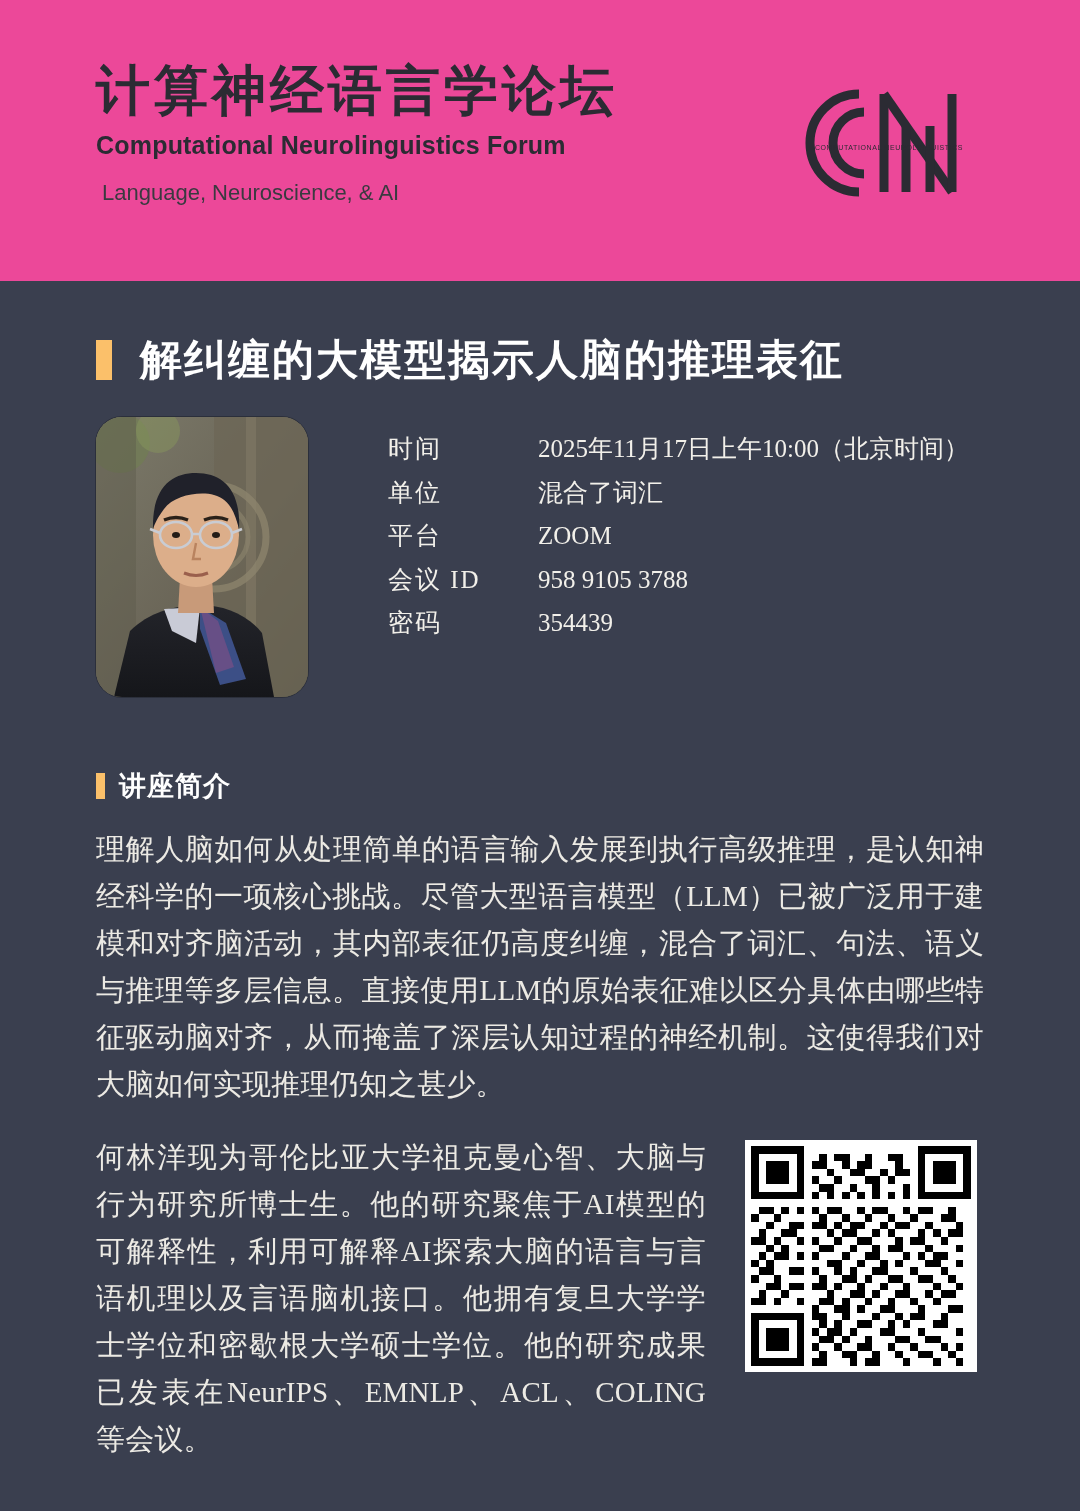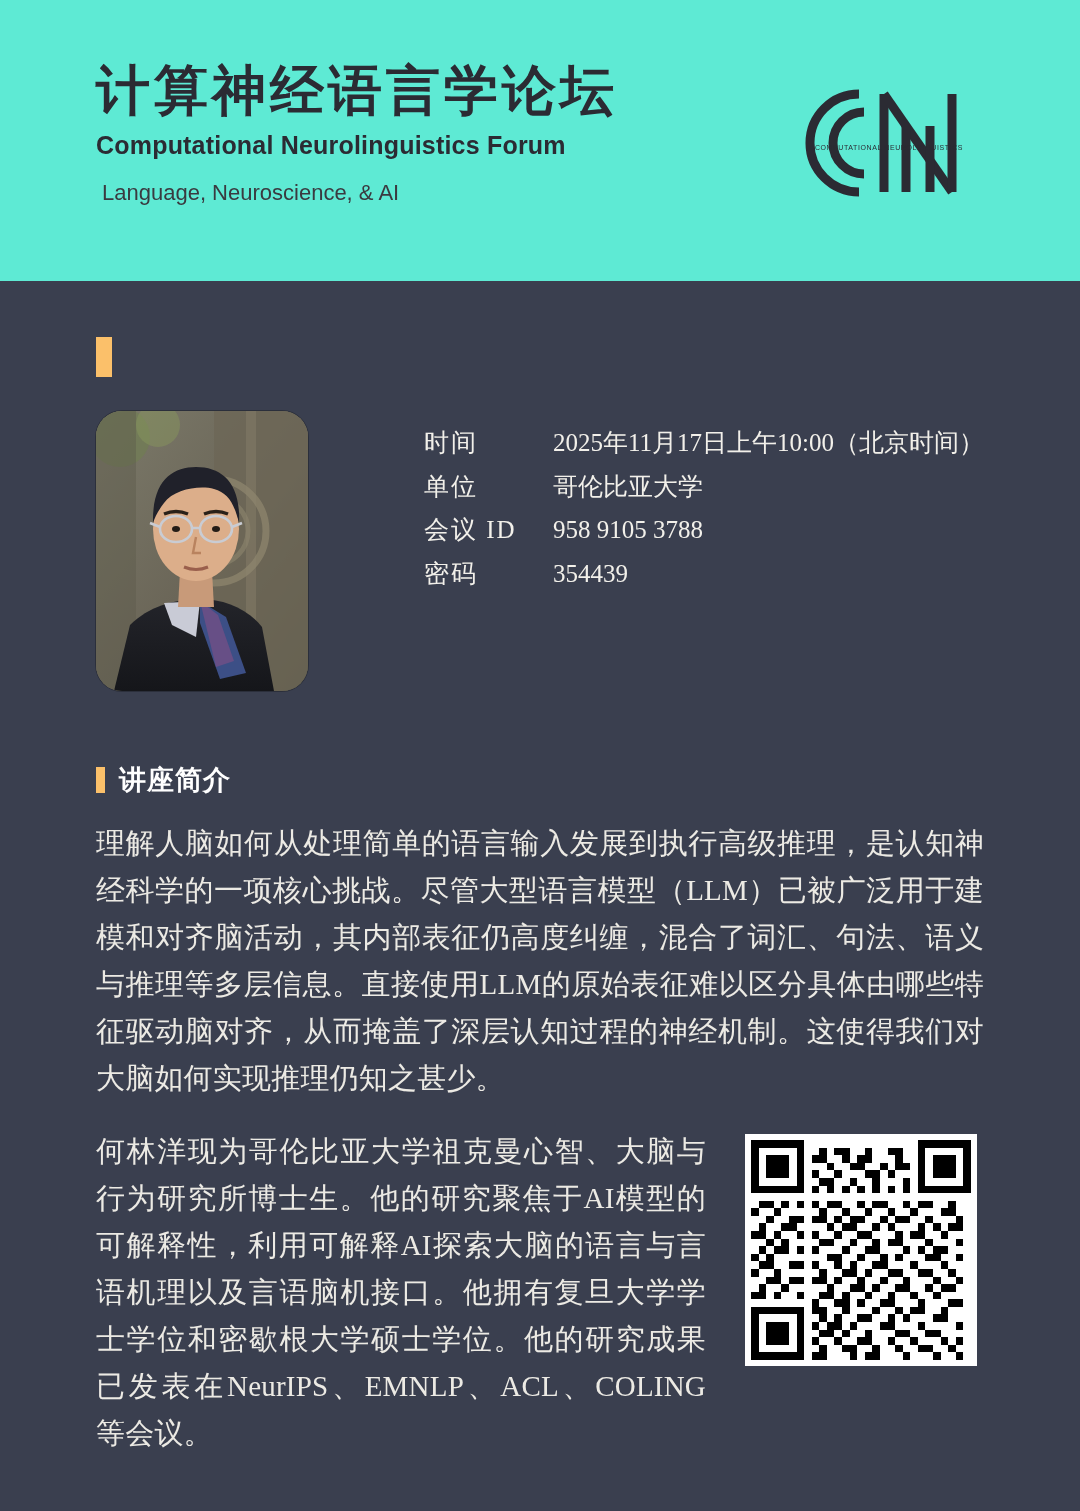--- a/index.html
+++ b/index.html
@@ -20,21 +20,21 @@
     height: 1511px;
     background: #3a3f4f;
     overflow: hidden;
   }
 
   
   .header {
     position: relative;
     width: 100%;
     height: 281px;
-    background: #5eead4;
+    background: #ec4899;
     box-sizing: border-box;
     padding: 60px 0 0 96px;
   }
   .header-title-cn {
     font-family: "Liberation Serif", "DejaVu Serif", serif;
     font-weight: bold;
     font-size: 54px;
     letter-spacing: 4px;
     color: #2b2b33;
     line-height: 1.15;
@@ -103,21 +103,21 @@
     border-radius: 26px;
     overflow: hidden;
     flex: none;
     position: relative;
     background: #6f6a5f;
     box-shadow: 0 0 0 1px rgba(0,0,0,0.25);
   }
   .portrait svg { display: block; }
 
   .meta-table {
-    margin-left: 116px;
+    margin-left: 80px;
     margin-top: 18px;
     border-collapse: collapse;
   }
   .meta-table td {
     padding: 0 0 16px 0;
     vertical-align: top;
     font-size: 25px;
     color: #f2f0ea;
     line-height: 1.1;
   }
@@ -211,20 +211,21 @@
         </g>
         <text x="105" y="72" font-family="&quot;Liberation Sans&quot;, sans-serif" font-size="7" fill="#2b2b33" text-anchor="middle" letter-spacing="0.6">COMPUTATIONAL NEUROLINGUISTICS</text>
       </svg>
     </div>
   </div>
 
   <div class="body-area">
 
     <div class="talk-title-row">
       <div class="accent-bar"></div>
+      <div class="talk-title">解纠缠的大模型揭示人脑的推理表征</div>
     </div>
 
     <div class="info-row">
       <div class="portrait">
         <svg width="212" height="280" viewBox="0 0 212 280">
           <defs>
             <linearGradient id="bgwall" x1="0" y1="0" x2="1" y2="1">
               <stop offset="0%" stop-color="#7c7a6a"></stop>
               <stop offset="55%" stop-color="#6a6557"></stop>
               <stop offset="100%" stop-color="#50503f"></stop>
@@ -277,21 +278,25 @@
       </div>
 
       <table class="meta-table">
         <tbody>
           <tr>
             <td class="meta-label">时间</td>
             <td class="meta-value">2025年11月17日上午10:00（北京时间）</td>
           </tr>
           <tr>
             <td class="meta-label">单位</td>
-            <td class="meta-value">哥伦比亚大学</td>
+            <td class="meta-value">混合了词汇</td>
+          </tr>
+          <tr>
+            <td class="meta-label">平台</td>
+            <td class="meta-value">ZOOM</td>
           </tr>
           <tr>
             <td class="meta-label">会议 ID</td>
             <td class="meta-value">958 9105 3788</td>
           </tr>
           <tr>
             <td class="meta-label">密码</td>
             <td class="meta-value">354439</td>
           </tr>
         </tbody>

